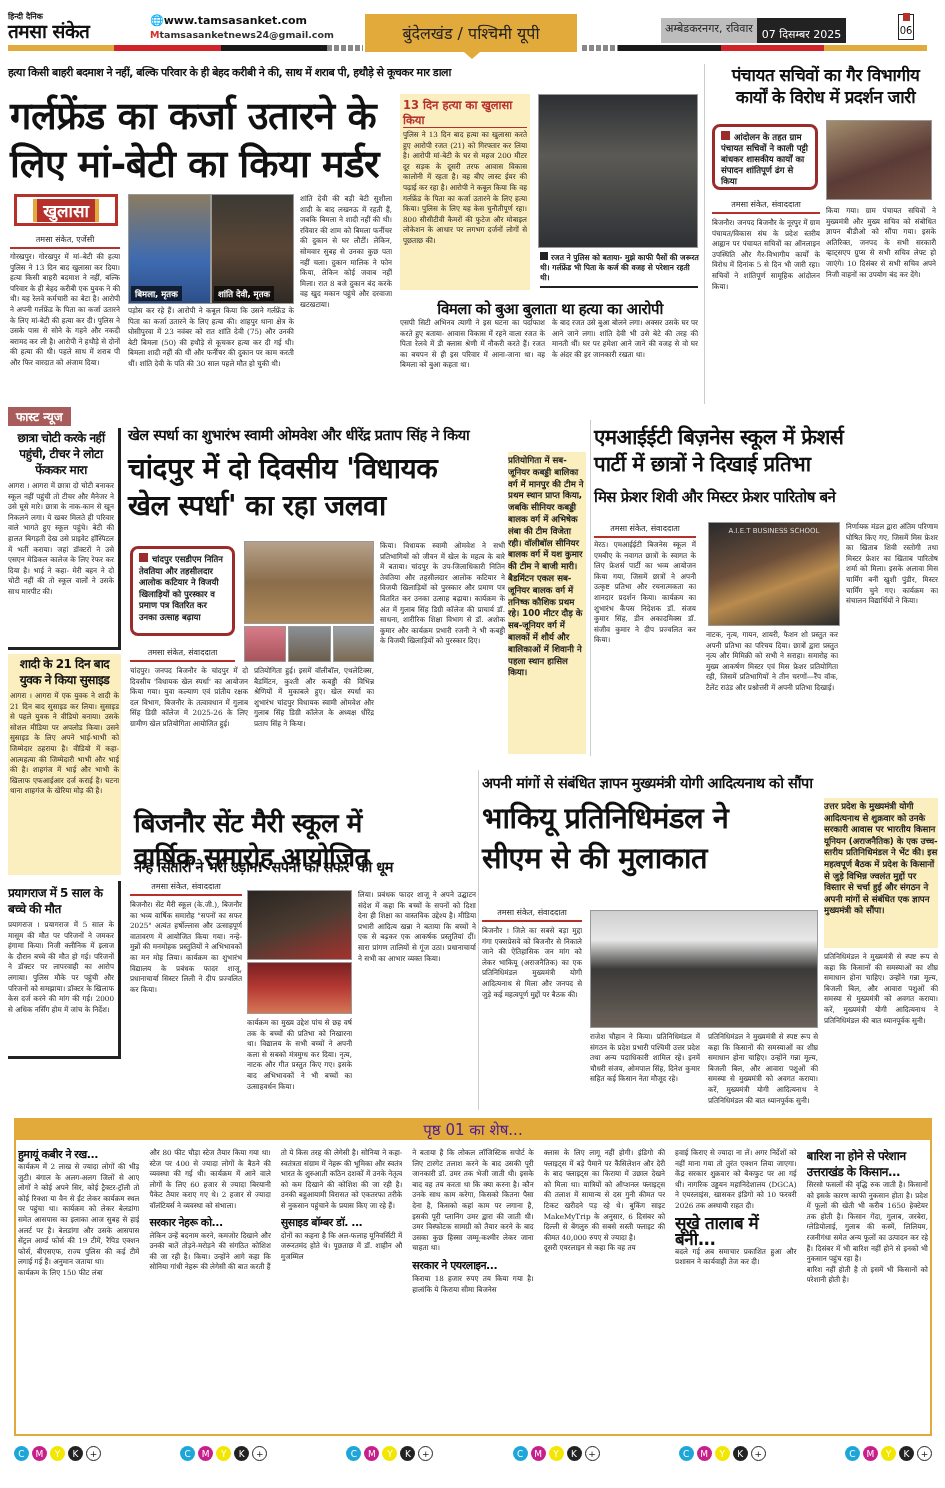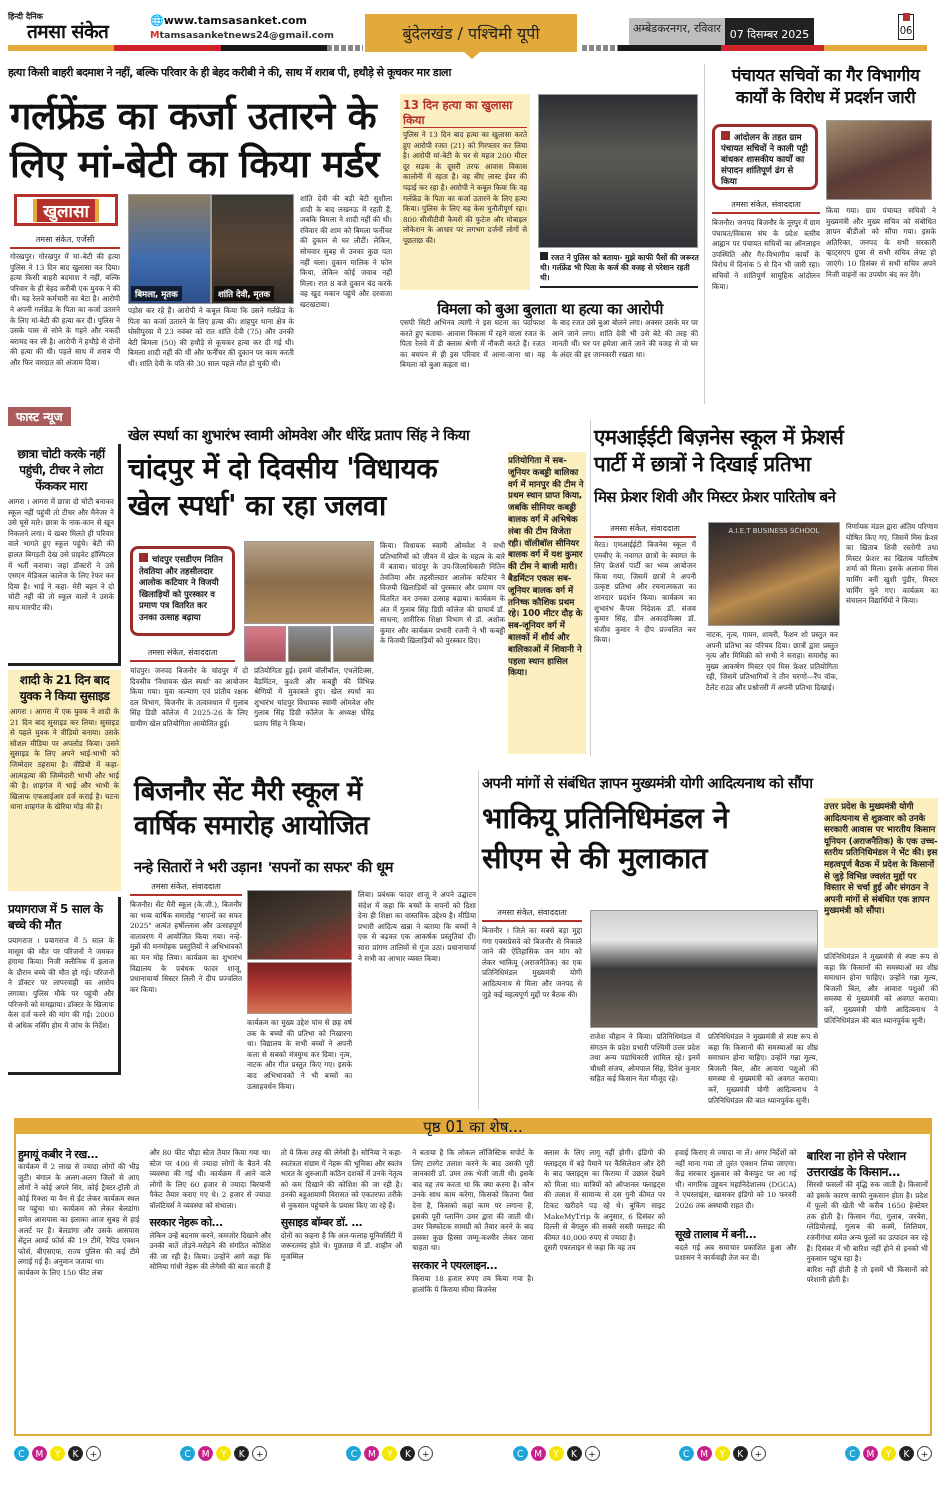--- a/index.html
+++ b/index.html
@@ -16,37 +16,37 @@
 .fast-box{border-right:3px solid #222;border-bottom:3px solid #222}
 .cmyk{display:flex;gap:3px;align-items:center}
 .cmyk span{width:15px;height:15px;border-radius:50%;display:inline-flex;align-items:center;justify-content:center;font-size:9px;color:#fff;font-family:"DejaVu Sans",sans-serif}
 .col-rule{border-left:1px solid #ccc}
 </style>
 </head>
 <body>
 
 <div class="abs" style="left:8px;top:10px;width:160px">
   <div style="font-size:8px;font-weight:bold">हिन्दी दैनिक</div>
-  <div style="font-size:19px;font-weight:bold;line-height:20px;letter-spacing:-0.5px;margin-left:19px">तमसा संकेत</div>
+  <div style="font-size:19px;font-weight:bold;line-height:20px;letter-spacing:-0.5px;margin-left:0">तमसा संकेत</div>
 </div>
 <div class="abs" style="left:150px;top:14px;font-size:11px;font-weight:bold">
   <span>🌐</span><span>www.tamsasanket.com</span>
 </div>
 <div class="abs" style="left:150px;top:29px;font-size:9.5px;font-weight:bold;color:#333">
   <span style="color:#d93025;font-weight:bold">M</span><span>tamsasanketnews24@gmail.com</span>
 </div>
 <div class="abs" style="left:8px;top:45px;width:355px;height:6px;display:flex">
   <div style="flex:1;background:#e2a93b"></div>
     <div style="flex:1;background:#d1232a"></div>
     <div style="flex:1;background:#1a1a1a"></div>
     <div style="width:36px;background:repeating-linear-gradient(90deg,#888 0 5px,#fff 5px 7px)"></div>
 </div>
 <div class="abs" style="left:365px;top:14px;width:212px;height:38px;background:#e2a93b;display:flex;align-items:center;justify-content:center;font-size:16px;color:#222">बुंदेलखंड / पश्चिमी यूपी</div>
 <div class="abs" style="left:464px;top:52px;width:0;height:0;border-left:8px solid transparent;border-right:8px solid transparent;border-top:7px solid #e2a93b"></div>
-<div class="abs" style="left:629px;top:18px;display:flex;height:32px">
+<div class="abs" style="left:661px;top:18px;display:flex;height:25px">
   <span style="background:#bdbdbd;color:#222;font-size:11px;padding:2px 4px">अम्बेडकरनगर, रविवार</span>
   <span style="background:#222;color:#fff;font-size:11px;padding:8px 5px">07 दिसम्बर 2025</span>
 </div>
 <div class="abs" style="left:582px;top:45px;width:345px;height:6px;display:flex">
   <div style="width:36px;background:repeating-linear-gradient(90deg,#888 0 5px,#fff 5px 7px)"></div>
     <div style="flex:1;background:#1a1a1a"></div>
     <div style="flex:1;background:#d1232a"></div>
     <div style="flex:1;background:#e2a93b"></div>
 </div>
 <div class="abs" style="left:898px;top:14px;width:16px;height:26px;border:1px solid #222;font-size:10px;text-align:center;padding-top:10px">
@@ -95,21 +95,21 @@
 <div class="abs pullbox" style="left:712px;top:124px;width:106px;height:66px;font-size:8.5px;line-height:11px">
   <span class="sq"></span><span>आंदोलन के तहत ग्राम पंचायत सचिवों ने काली पट्टी बांधकर शासकीय कार्यों का संपादन शांतिपूर्ण ढंग से किया</span>
 </div>
 <div class="abs byline" style="left:712px;top:198px;width:108px">तमसा संकेत, संवाददाता</div>
 <div class="abs photo" style="left:826px;top:120px;width:106px;height:80px;background:linear-gradient(160deg,#a38d6d,#5b3b36 55%,#7a5546)"></div>
 <div class="abs body-text" style="left:712px;top:218px;width:108px;height:186px;overflow:hidden">बिजनौर। जनपद बिजनौर के नूरपुर में ग्राम पंचायत/विकास संघ के प्रदेश स्तरीय आह्वान पर पंचायत सचिवों का ऑनलाइन उपस्थिति और गैर-विभागीय कार्यों के विरोध में दिनांक 5 से दिन भी जारी रहा। सचिवों ने शांतिपूर्ण सामूहिक आंदोलन किया।</div>
 <div class="abs body-text" style="left:826px;top:206px;width:110px;height:198px;overflow:hidden">किया गया। ग्राम पंचायत सचिवों ने मुख्यमंत्री और मुख्य सचिव को संबोधित ज्ञापन बीडीओ को सौंपा गया। इसके अतिरिक्त, जनपद के सभी सरकारी व्हाट्सएप ग्रुप्स से सभी सचिव लेफ्ट हो जाएंगे। 10 दिसंबर से सभी सचिव अपने निजी वाहनों का उपयोग बंद कर देंगे।</div>
 
 <div class="abs" style="left:8px;top:406px;width:113px;height:700px">
   <div style="background:#c9b3b3;display:inline-block;padding:1px 8px;font-size:12px;font-weight:bold;color:#fff;background:#a85c5c">फास्ट न्यूज</div>
-  <div class="fast-box" style="padding:2px 4px 6px 0;margin-top:18px">
+  <div class="fast-box" style="padding:2px 4px 6px 0;margin-top:2px">
     <div class="hl" style="font-size:12px;line-height:16px;text-align:center">छात्रा चोटी करके नहीं पहुंची, टीचर ने लोटा फेंककर मारा</div>
     <div class="body-text" style="height:160px;overflow:hidden;margin-top:3px">आगरा । आगरा में छात्रा दो चोटी बनाकर स्कूल नहीं पहुंची तो टीचर और मैनेजर ने उसे घूसे मारे। छात्रा के नाक-कान से खून निकलने लगा। ये खबर मिलते ही परिवार वाले भागते हुए स्कूल पहुंचे। बेटी की हालत बिगड़ती देख उसे प्राइवेट हॉस्पिटल में भर्ती कराया। जहां डॉक्टरों ने उसे एसएन मेडिकल कालेज के लिए रेफर कर दिया है। भाई ने कहा- मेरी बहन ने दो चोटी नहीं की तो स्कूल वालों ने उसके साथ मारपीट की।</div>
   </div>
   <div style="background:#fbeebf;padding:2px 2px 4px 2px;margin-top:4px">
     <div class="hl" style="font-size:12px;line-height:16px;text-align:center">शादी के 21 दिन बाद युवक ने किया सुसाइड</div>
     <div class="body-text" style="height:180px;overflow:hidden;margin-top:3px">आगरा । आगरा में एक युवक ने शादी के 21 दिन बाद सुसाइड कर लिया। सुसाइड से पहले युवक ने वीडियो बनाया। उसके सोशल मीडिया पर अपलोड किया। उसने सुसाइड के लिए अपने भाई-भाभी को जिम्मेदार ठहराया है। वीडियो में कहा- आत्महत्या की जिम्मेदारी भाभी और भाई की है। शाहगंज में भाई और भाभी के खिलाफ एफआईआर दर्ज कराई है। घटना थाना शाहगंज के खेरिया मोड़ की है।</div>
   </div>
   <div class="fast-box" style="padding:4px 4px 6px 0;margin-top:6px">
     <div class="hl" style="font-size:12px;line-height:16px;text-align:left">प्रयागराज में 5 साल के बच्चे की मौत</div>
     <div class="body-text" style="height:130px;overflow:hidden;margin-top:3px">प्रयागराज । प्रयागराज में 5 साल के मासूम की मौत पर परिजनों ने जमकर हंगामा किया। निजी क्लीनिक में इलाज के दौरान बच्चे की मौत हो गई। परिजनों ने डॉक्टर पर लापरवाही का आरोप लगाया। पुलिस मौके पर पहुंची और परिजनों को समझाया। डॉक्टर के खिलाफ केस दर्ज करने की मांग की गई। 2000 से अधिक नर्सिंग होम में जांच के निर्देश।</div>
@@ -141,21 +141,21 @@
 </div>
 <div class="abs hl" style="left:594px;top:486px;width:350px;font-size:15px;white-space:nowrap">मिस फ्रेशर शिवी और मिस्टर फ्रेशर पारितोष बने</div>
 <div class="abs byline" style="left:594px;top:522px;width:102px">तमसा संकेत, संवाददाता</div>
 <div class="abs body-text" style="left:594px;top:540px;width:102px;height:214px;overflow:hidden">मेरठ। एमआईईटी बिजनेस स्कूल में एमबीए के नवागत छात्रों के स्वागत के लिए फ्रेशर्स पार्टी का भव्य आयोजन किया गया, जिसमें छात्रों ने अपनी उत्कृष्ट प्रतिभा और रचनात्मकता का शानदार प्रदर्शन किया। कार्यक्रम का शुभारंभ कैंपस निदेशक डॉ. संजय कुमार सिंह, डीन अकादमिक्स डॉ. संजीव कुमार ने दीप प्रज्वलित कर किया।</div>
 <div class="abs photo" style="left:708px;top:522px;width:132px;height:104px;background:linear-gradient(160deg,#2a2a2c,#6d4f3a 40%,#b98b4e 60%,#2b2b2b)">
   <div style="color:#ddd;font-size:7px;text-align:center;margin-top:4px">A.I.E.T BUSINESS SCHOOL</div>
 </div>
 <div class="abs body-text" style="left:706px;top:630px;width:132px;height:124px;overflow:hidden">नाटक, नृत्य, गायन, शायरी, फैशन शो प्रस्तुत कर अपनी प्रतिभा का परिचय दिया। छात्रों द्वारा प्रस्तुत नृत्य और मिमिक्री को सभी ने सराहा। समारोह का मुख्य आकर्षण मिस्टर एवं मिस फ्रेशर प्रतियोगिता रही, जिसमें प्रतिभागियों ने तीन चरणों—रैंप वॉक, टैलेंट राउंड और प्रश्नोत्तरी में अपनी प्रतिभा दिखाई।</div>
 <div class="abs body-text" style="left:846px;top:522px;width:92px;height:232px;overflow:hidden">निर्णायक मंडल द्वारा अंतिम परिणाम घोषित किए गए, जिसमें मिस फ्रेशर का खिताब शिवी रस्तोगी तथा मिस्टर फ्रेशर का खिताब पारितोष शर्मा को मिला। इसके अलावा मिस चार्मिंग बनीं खुशी पुंडीर, मिस्टर चार्मिंग चुने गए। कार्यक्रम का संचालन विद्यार्थियों ने किया।</div>
 
-<div class="abs hl" style="left:134px;top:774px;width:340px;font-size:26px;line-height:34px">
+<div class="abs hl" style="left:134px;top:806px;width:340px;font-size:26px;line-height:34px">
   <div>बिजनौर सेंट मैरी स्कूल में</div>
   <div>वार्षिक समारोह आयोजित</div>
 </div>
 <div class="abs hl" style="left:134px;top:856px;width:340px;font-size:14.5px;white-space:nowrap">नन्हे सितारों ने भरी उड़ान! 'सपनों का सफर' की धूम</div>
 <div class="abs byline" style="left:130px;top:880px;width:112px">तमसा संकेत, संवाददाता</div>
 <div class="abs body-text" style="left:130px;top:900px;width:112px;height:210px;overflow:hidden">बिजनौर। सेंट मैरी स्कूल (के.जी.), बिजनौर का भव्य वार्षिक समारोह "सपनों का सफर 2025" अत्यंत हर्षोल्लास और उत्साहपूर्ण वातावरण में आयोजित किया गया। नन्हे-मुन्नों की मनमोहक प्रस्तुतियों ने अभिभावकों का मन मोह लिया। कार्यक्रम का शुभारंभ विद्यालय के प्रबंधक फादर शाजू, प्रधानाचार्या सिस्टर लिली ने दीप प्रज्वलित कर किया।</div>
 <div class="abs photo" style="left:247px;top:890px;width:105px;height:70px;background:linear-gradient(160deg,#2a2522,#4c3c32 50%,#a5322e)"></div>
 <div class="abs photo" style="left:247px;top:962px;width:105px;height:52px;background:linear-gradient(180deg,#7a2121,#b63a34 50%,#d67656)"></div>
 <div class="abs body-text" style="left:247px;top:1018px;width:105px;height:92px;overflow:hidden">कार्यक्रम का मुख्य उद्देश पांच से छह वर्ष तक के बच्चों की प्रतिभा को निखारना था। विद्यालय के सभी बच्चों ने अपनी कला से सबको मंत्रमुग्ध कर दिया। नृत्य, नाटक और गीत प्रस्तुत किए गए। इसके बाद अभिभावकों ने भी बच्चों का उत्साहवर्धन किया।</div>
 <div class="abs body-text" style="left:358px;top:890px;width:118px;height:220px;overflow:hidden">लिया। प्रबंधक फादर शाजू ने अपने उद्घाटन संदेश में कहा कि बच्चों के सपनों को दिशा देना ही शिक्षा का वास्तविक उद्देश्य है। मीडिया प्रभारी आदित्य खन्ना ने बताया कि बच्चों ने एक से बढ़कर एक आकर्षक प्रस्तुतियां दीं। सारा प्रांगण तालियों से गूंज उठा। प्रधानाचार्या ने सभी का आभार व्यक्त किया।</div>
@@ -168,21 +168,21 @@
 </div>
 <div class="abs yellow-side" style="left:824px;top:798px;width:114px;height:150px;overflow:hidden;font-size:8.6px;line-height:11.6px">उत्तर प्रदेश के मुख्यमंत्री योगी आदित्यनाथ से शुक्रवार को उनके सरकारी आवास पर भारतीय किसान यूनियन (अराजनैतिक) के एक उच्च-स्तरीय प्रतिनिधिमंडल ने भेंट की। इस महत्वपूर्ण बैठक में प्रदेश के किसानों से जुड़े विभिन्न ज्वलंत मुद्दों पर विस्तार से चर्चा हुई और संगठन ने अपनी मांगों से संबंधित एक ज्ञापन मुख्यमंत्री को सौंपा।</div>
 <div class="abs byline" style="left:482px;top:906px;width:100px">तमसा संकेत, संवाददाता</div>
 <div class="abs body-text" style="left:482px;top:926px;width:100px;height:184px;overflow:hidden">बिजनौर । जिले का सबसे बड़ा मुद्दा गंगा एक्सप्रेसवे को बिजनौर से निकाले जाने की ऐतिहासिक जन मांग को लेकर भाकियू (अराजनैतिक) का एक प्रतिनिधिमंडल मुख्यमंत्री योगी आदित्यनाथ से मिला और जनपद से जुड़े कई महत्वपूर्ण मुद्दों पर बैठक की।</div>
 <div class="abs photo" style="left:590px;top:910px;width:228px;height:118px;background:linear-gradient(180deg,#cfcfcf,#e8e8e8 25%,#3b3a39 50%,#6c625a 100%)"></div>
 <div class="abs body-text" style="left:590px;top:1032px;width:110px;height:78px;overflow:hidden">राजेश चौहान ने किया। प्रतिनिधिमंडल में संगठन के प्रदेश प्रभारी पश्चिमी उत्तर प्रदेश तथा अन्य पदाधिकारी शामिल रहे। इनमें चौधरी संजय, ओमपाल सिंह, दिनेश कुमार सहित कई किसान नेता मौजूद रहे।</div>
 <div class="abs body-text" style="left:708px;top:1032px;width:110px;height:78px;overflow:hidden">प्रतिनिधिमंडल ने मुख्यमंत्री से स्पष्ट रूप से कहा कि किसानों की समस्याओं का शीघ्र समाधान होना चाहिए। उन्होंने गन्ना मूल्य, बिजली बिल, और आवारा पशुओं की समस्या से मुख्यमंत्री को अवगत कराया। करें, मुख्यमंत्री योगी आदित्यनाथ ने प्रतिनिधिमंडल की बात ध्यानपूर्वक सुनी।</div>
 <div class="abs body-text" style="left:824px;top:952px;width:114px;height:158px;overflow:hidden">प्रतिनिधिमंडल ने मुख्यमंत्री से स्पष्ट रूप से कहा कि किसानों की समस्याओं का शीघ्र समाधान होना चाहिए। उन्होंने गन्ना मूल्य, बिजली बिल, और आवारा पशुओं की समस्या से मुख्यमंत्री को अवगत कराया। करें, मुख्यमंत्री योगी आदित्यनाथ ने प्रतिनिधिमंडल की बात ध्यानपूर्वक सुनी।</div>
 
 <div class="abs" style="left:14px;top:1118px;width:918px;height:318px;border:2px solid #e2a93b"></div>
-<div class="abs" style="left:14px;top:1118px;width:918px;height:16px;background:#e2a93b;display:flex;align-items:center;justify-content:center;font-size:15px;color:#0f172a">पृष्ठ 01 का शेष...</div>
+<div class="abs" style="left:14px;top:1118px;width:918px;height:22px;background:#e2a93b;display:flex;align-items:center;justify-content:center;font-size:15px;color:#4c1d95">पृष्ठ 01 का शेष...</div>
 <div id="cont-cols" class="abs" style="left:18px;top:1148px;width:910px;height:286px;display:flex;gap:10px">
   <div style="flex:1;overflow:hidden">
     <div class="hl" style="font-size:11px;line-height:14px">हुमायूं कबीर ने रख...</div>
     <div class="body-text">कार्यक्रम में 2 लाख से ज्यादा लोगों की भीड़ जुटी। बंगाल के अलग-अलग जिलों से आए लोगों ने कोई अपने सिर, कोई ट्रैक्टर-ट्रॉली तो कोई रिक्शा या वैन से ईंट लेकर कार्यक्रम स्थल पर पहुंचा था। कार्यक्रम को लेकर बेलडांगा समेत आसपास का इलाका आज सुबह से हाई अलर्ट पर है। बेलडांगा और उसके आसपास सेंट्रल आर्म्ड फोर्स की 19 टीमें, रैपिड एक्शन फोर्स, बीएसएफ, राज्य पुलिस की कई टीमें लगाई गई हैं। अनुमान जताया था।</div>
     <div class="body-text">कार्यक्रम के लिए 150 फीट लंबा</div>
   </div>
   <div style="flex:1;overflow:hidden">
     <div class="body-text">और 80 फीट चौड़ा स्टेज तैयार किया गया था। स्टेज पर 400 से ज्यादा लोगों के बैठने की व्यवस्था की गई थी। कार्यक्रम में आने वाले लोगों के लिए 60 हजार से ज्यादा बिरयानी पैकेट तैयार कराए गए थे। 2 हजार से ज्यादा वॉलंटियर्स ने व्यवस्था को संभाला।</div>
     <div class="hl" style="font-size:11px;line-height:16px;margin-top:3px">सरकार नेहरू को...</div>
     <div class="body-text">लेकिन उन्हें बदनाम करने, कमजोर दिखाने और उनकी बातें तोड़ने-मरोड़ने की संगठित कोशिश की जा रही है। किया। उन्होंने आगे कहा कि सोनिया गांधी नेहरू की लेगेसी की बात करती हैं</div>
@@ -196,21 +196,21 @@
     <div class="body-text">ने बताया है कि लोकल लॉजिस्टिक सपोर्ट के लिए टारगेट तलाश करने के बाद उसकी पूरी जानकारी डॉ. उमर तक भेजी जाती थी। इसके बाद वह तय करता था कि क्या करना है। कौन उनके साथ काम करेगा, किसको कितना पैसा देना है, किसको कहां काम पर लगाना है, इसकी पूरी प्लानिंग उमर द्वारा की जाती थी। उमर विस्फोटक सामग्री को तैयार करने के बाद उसका कुछ हिस्सा जम्मू-कश्मीर लेकर जाना चाहता था।</div>
     <div class="hl" style="font-size:11px;line-height:16px;margin-top:4px">सरकार ने एयरलाइन...</div>
     <div class="body-text">किराया 18 हजार रुपए तय किया गया है। हालांकि ये किराया सीमा बिजनेस</div>
   </div>
   <div style="flex:1;overflow:hidden">
     <div class="body-text">क्लास के लिए लागू नहीं होगी। इंडिगो की फ्लाइट्स में बड़े पैमाने पर कैंसिलेशन और देरी के बाद फ्लाइट्स का किराया में उछाल देखने को मिला था। यात्रियों को ऑप्शनल फ्लाइट्स की तलाश में सामान्य से दस गुनी कीमत पर टिकट खरीदने पड़ रहे थे। बुकिंग साइट MakeMyTrip के अनुसार, 6 दिसंबर को दिल्ली से बेंगलुरु की सबसे सस्ती फ्लाइट की कीमत 40,000 रुपए से ज्यादा है।</div>
     <div class="body-text">दूसरी एयरलाइन से कहा कि वह तय</div>
   </div>
   <div style="flex:1;overflow:hidden">
     <div class="body-text">हवाई किराए से ज्यादा ना लें। अगर निर्देशों को नहीं माना गया तो तुरंत एक्शन लिया जाएगा। केंद्र सरकार शुक्रवार को बैकफुट पर आ गई थी। नागरिक उड्डयन महानिदेशालय (DGCA) ने एयरलाइंस, खासकर इंडिगो को 10 फरवरी 2026 तक अस्थायी राहत दी।</div>
-    <div class="hl" style="font-size:11px;line-height:16px;margin-top:15px">सूखे तालाब में बनी...</div>
+    <div class="hl" style="font-size:17px;line-height:16px;margin-top:3px">सूखे तालाब में बनी...</div>
     <div class="body-text">बदले गई अब समाचार प्रकाशित हुआ और प्रशासन ने कार्यवाही तेज कर दी।</div>
   </div>
   <div style="flex:1;overflow:hidden">
     <div class="hl" style="font-size:12px;line-height:16px">बारिश ना होने से परेशान उत्तराखंड के किसान...</div>
     <div class="body-text">सिरसो फसलों की वृद्धि रुक जाती है। किसानों को इसके कारण काफी नुकसान होता है। प्रदेश में फूलों की खेती भी करीब 1650 हेक्टेयर तक होती है। किसान गेंदा, गुलाब, जरबेरा, ग्लेडियोलाई, गुलाब की कस्में, लिलियम, रजनीगंधा समेत अन्य फूलों का उत्पादन कर रहे हैं। दिसंबर में भी बारिश नहीं होने से इनको भी नुकसान पहुंच रहा है।</div>
     <div class="body-text">बारिश नहीं होती है तो इसमें भी किसानों को परेशानी होती है।</div>
   </div>
 </div>
 
 <div id="cmyk-row" class="abs" style="left:14px;top:1446px;width:918px;display:flex;justify-content:space-between">

